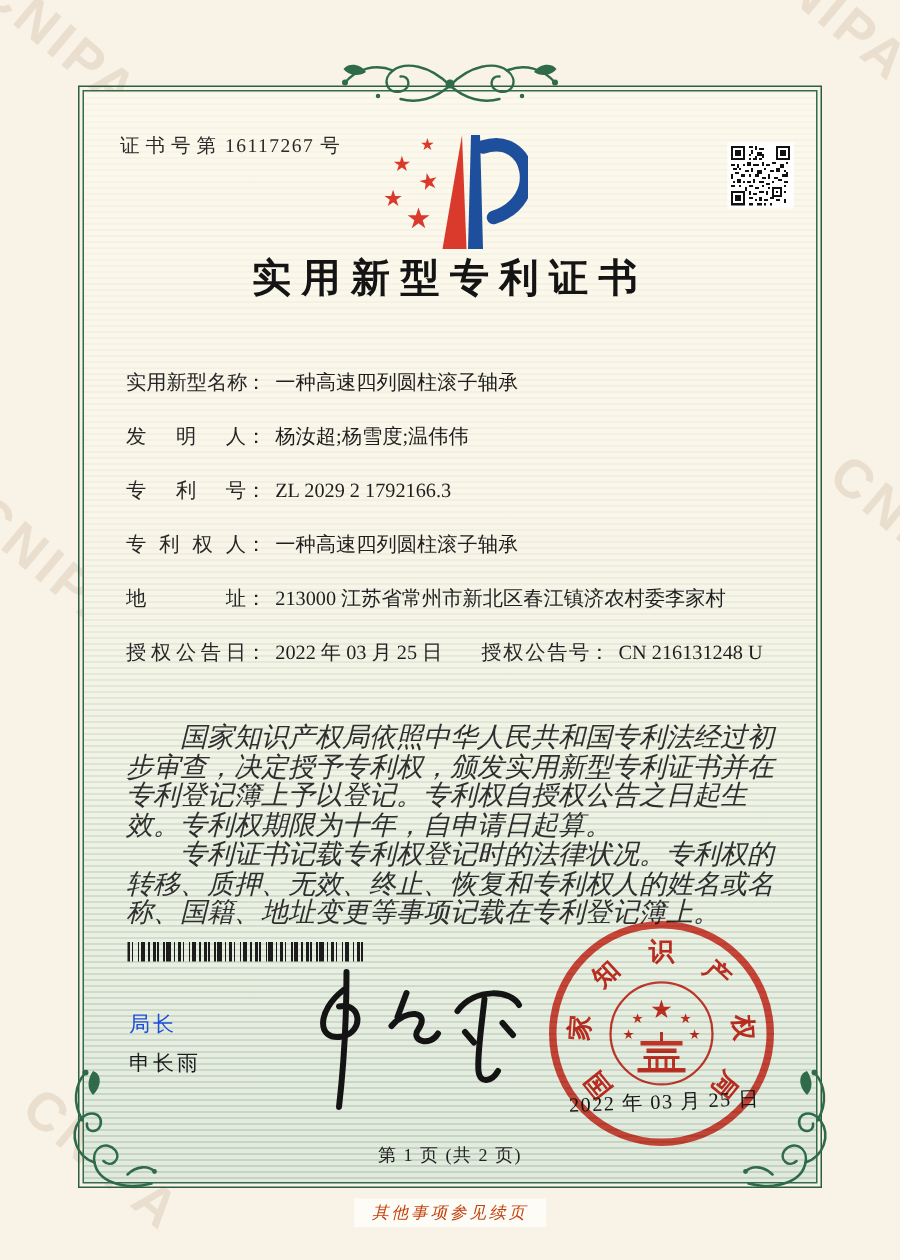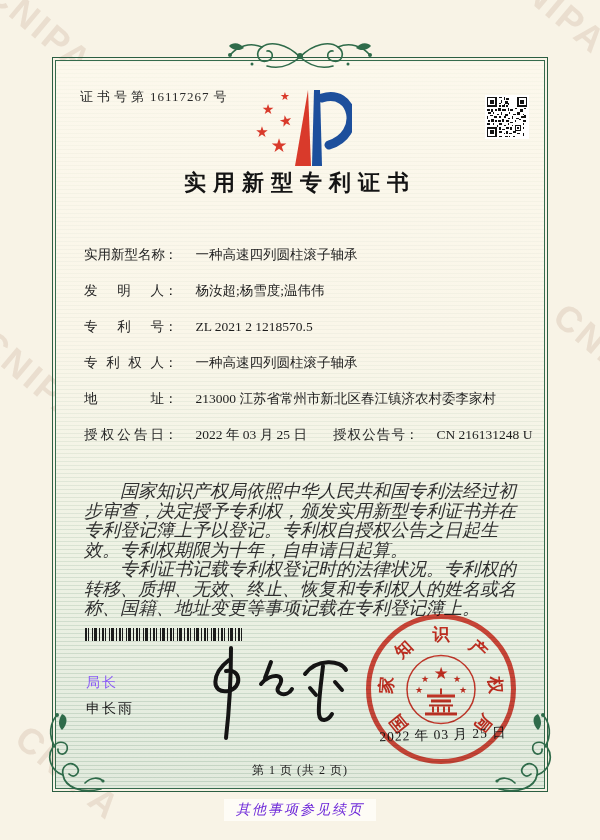--- a/index.html
+++ b/index.html
@@ -34,38 +34,38 @@
 
   .cert-no{position:absolute;left:80px;top:88px;font-size:13px;color:#2a2a2a;text-align:right;}
   .cert-no .cjk{letter-spacing:4px;}
   .cert-no .num{letter-spacing:1px;margin-left:2px;margin-right:4px;}
 
   .logo{position:absolute;left:252px;top:84px;width:100px;height:90px;}
 
   .qr{position:absolute;left:485px;top:95px;width:44px;height:44px;background:#fff;padding:2px;box-sizing:border-box;}
 
   .title{position:absolute;left:0;top:168px;width:100%;text-align:center;
-     font-size:22px;font-weight:bold;letter-spacing:7px;color:#141414;}
+     font-size:26px;font-weight:bold;letter-spacing:7px;color:#141414;}
 
   .fields{position:absolute;left:84px;top:246px;width:436px;font-size:13.5px;color:#1e1e1e;}
   .frow{height:18px;line-height:18px;margin-bottom:18px;white-space:nowrap;}
   .flabel{display:inline-block;width:80px;text-align:justify;text-align-last:justify;color:#262626;}
   .fcolon{display:inline-block;}
-  .fvalue{margin-left:18px;white-space:pre;}
+  .fvalue{margin-left:6px;white-space:pre;}
   .grant-pair2{margin-left:26px;}
   .flabel2{display:inline-block;width:72px;text-align:justify;text-align-last:justify;color:#262626;}
 
   .body-text{position:absolute;left:84px;top:482px;width:434px;font-size:18px;line-height:19.5px;
      color:#2f2f2f;font-style:italic;}
   .body-text p{margin:0;text-indent:2em;}
 
   .barcode{position:absolute;left:85px;top:628px;width:157px;height:13px;
      background:repeating-linear-gradient(90deg,#1c1c1c 0 2px,transparent 2px 3px,#1c1c1c 3px 4px,transparent 4px 7px,#1c1c1c 7px 8px,transparent 8px 9px,#1c1c1c 9px 12px,transparent 12px 14px,#1c1c1c 14px 15px,transparent 15px 17px);}
 
-  .signer-title{position:absolute;left:86px;top:674px;font-size:14px;color:#8b5cf6;letter-spacing:2px;
+  .signer-title{position:absolute;left:86px;top:674px;font-size:14px;color:#1d4ed8;letter-spacing:2px;
      font-family:"Liberation Sans","DejaVu Sans",sans-serif;}
   .signer-name{position:absolute;left:86px;top:700px;font-size:14px;color:#1c1c1c;letter-spacing:2px;
      font-family:Liberation Serif, serif;}
   .signature{position:absolute;left:195px;top:640px;}
 
   .seal{position:absolute;left:366px;top:614px;width:150px;height:150px;border-radius:50%;
      border:5px solid rgba(214,41,28,0.85);box-sizing:border-box;mix-blend-mode:multiply;}
   .seal-ch{position:absolute;left:50%;top:50%;width:20px;height:20px;margin:-10px 0 0 -10px;
      font-size:17px;font-weight:bold;color:rgba(209,38,25,0.95);text-align:center;line-height:20px;}
   .sc0{transform:rotate(-129deg) translateY(-54px);}
@@ -76,21 +76,21 @@
   .sc5{transform:rotate(86deg) translateY(-54px);}
   .sc6{transform:rotate(129deg) translateY(-54px);}
   .emblem{position:absolute;left:50%;top:50%;transform:translate(-50%,-47%);}
   .seal-date{position:absolute;left:368px;top:726px;width:150px;text-align:center;font-size:13.5px;
      color:#141414;letter-spacing:1px;transform:rotate(-2deg);white-space:pre;}
 
   .page-no{position:absolute;left:0;top:762px;width:100%;text-align:center;font-size:12px;
      color:#222;letter-spacing:1px;white-space:pre;}
   .footer-note{position:absolute;left:0;top:799px;width:100%;text-align:center;}
   .footer-note span{display:inline-block;background:rgba(255,253,248,0.85);padding:2px 12px;
-     font-size:14px;font-style:italic;color:#6d28d9;letter-spacing:2px;}
+     font-size:11px;font-style:italic;color:#c2410c;letter-spacing:2px;}
 </style>
 </head>
 <body>
 
 <div class="page">
 
   <span class="wm wm1">CNIPA</span>
   <span class="wm wm2">CNIPA</span>
   <span class="wm wm3">CNIPA</span>
   <span class="wm wm4">CNIPA</span>
@@ -252,21 +252,21 @@
   <div class="title">实用新型专利证书</div>
 
   <div class="fields">
     <div class="frow">
       <span class="flabel">实用新型名称</span><span class="fcolon">：</span><span class="fvalue">一种高速四列圆柱滚子轴承</span>
     </div>
     <div class="frow">
       <span class="flabel">发明人</span><span class="fcolon">：</span><span class="fvalue">杨汝超;杨雪度;温伟伟</span>
     </div>
     <div class="frow">
-      <span class="flabel">专利号</span><span class="fcolon">：</span><span class="fvalue">ZL 2021 2 1218570.5</span>
+      <span class="flabel">专利号</span><span class="fcolon">：</span><span class="fvalue">ZL 2029 2 1792166.3</span>
     </div>
     <div class="frow">
       <span class="flabel">专利权人</span><span class="fcolon">：</span><span class="fvalue">一种高速四列圆柱滚子轴承</span>
     </div>
     <div class="frow">
       <span class="flabel">地址</span><span class="fcolon">：</span><span class="fvalue">213000 江苏省常州市新北区春江镇济农村委李家村</span>
     </div>
     <div class="frow">
       <span class="flabel">授权公告日</span><span class="fcolon">：</span><span class="fvalue">2022 年 03 月 25 日</span><span class="grant-pair2"><span class="flabel2">授权公告号</span><span class="fcolon">：</span><span class="fvalue">CN 216131248 U</span></span>
     </div>

